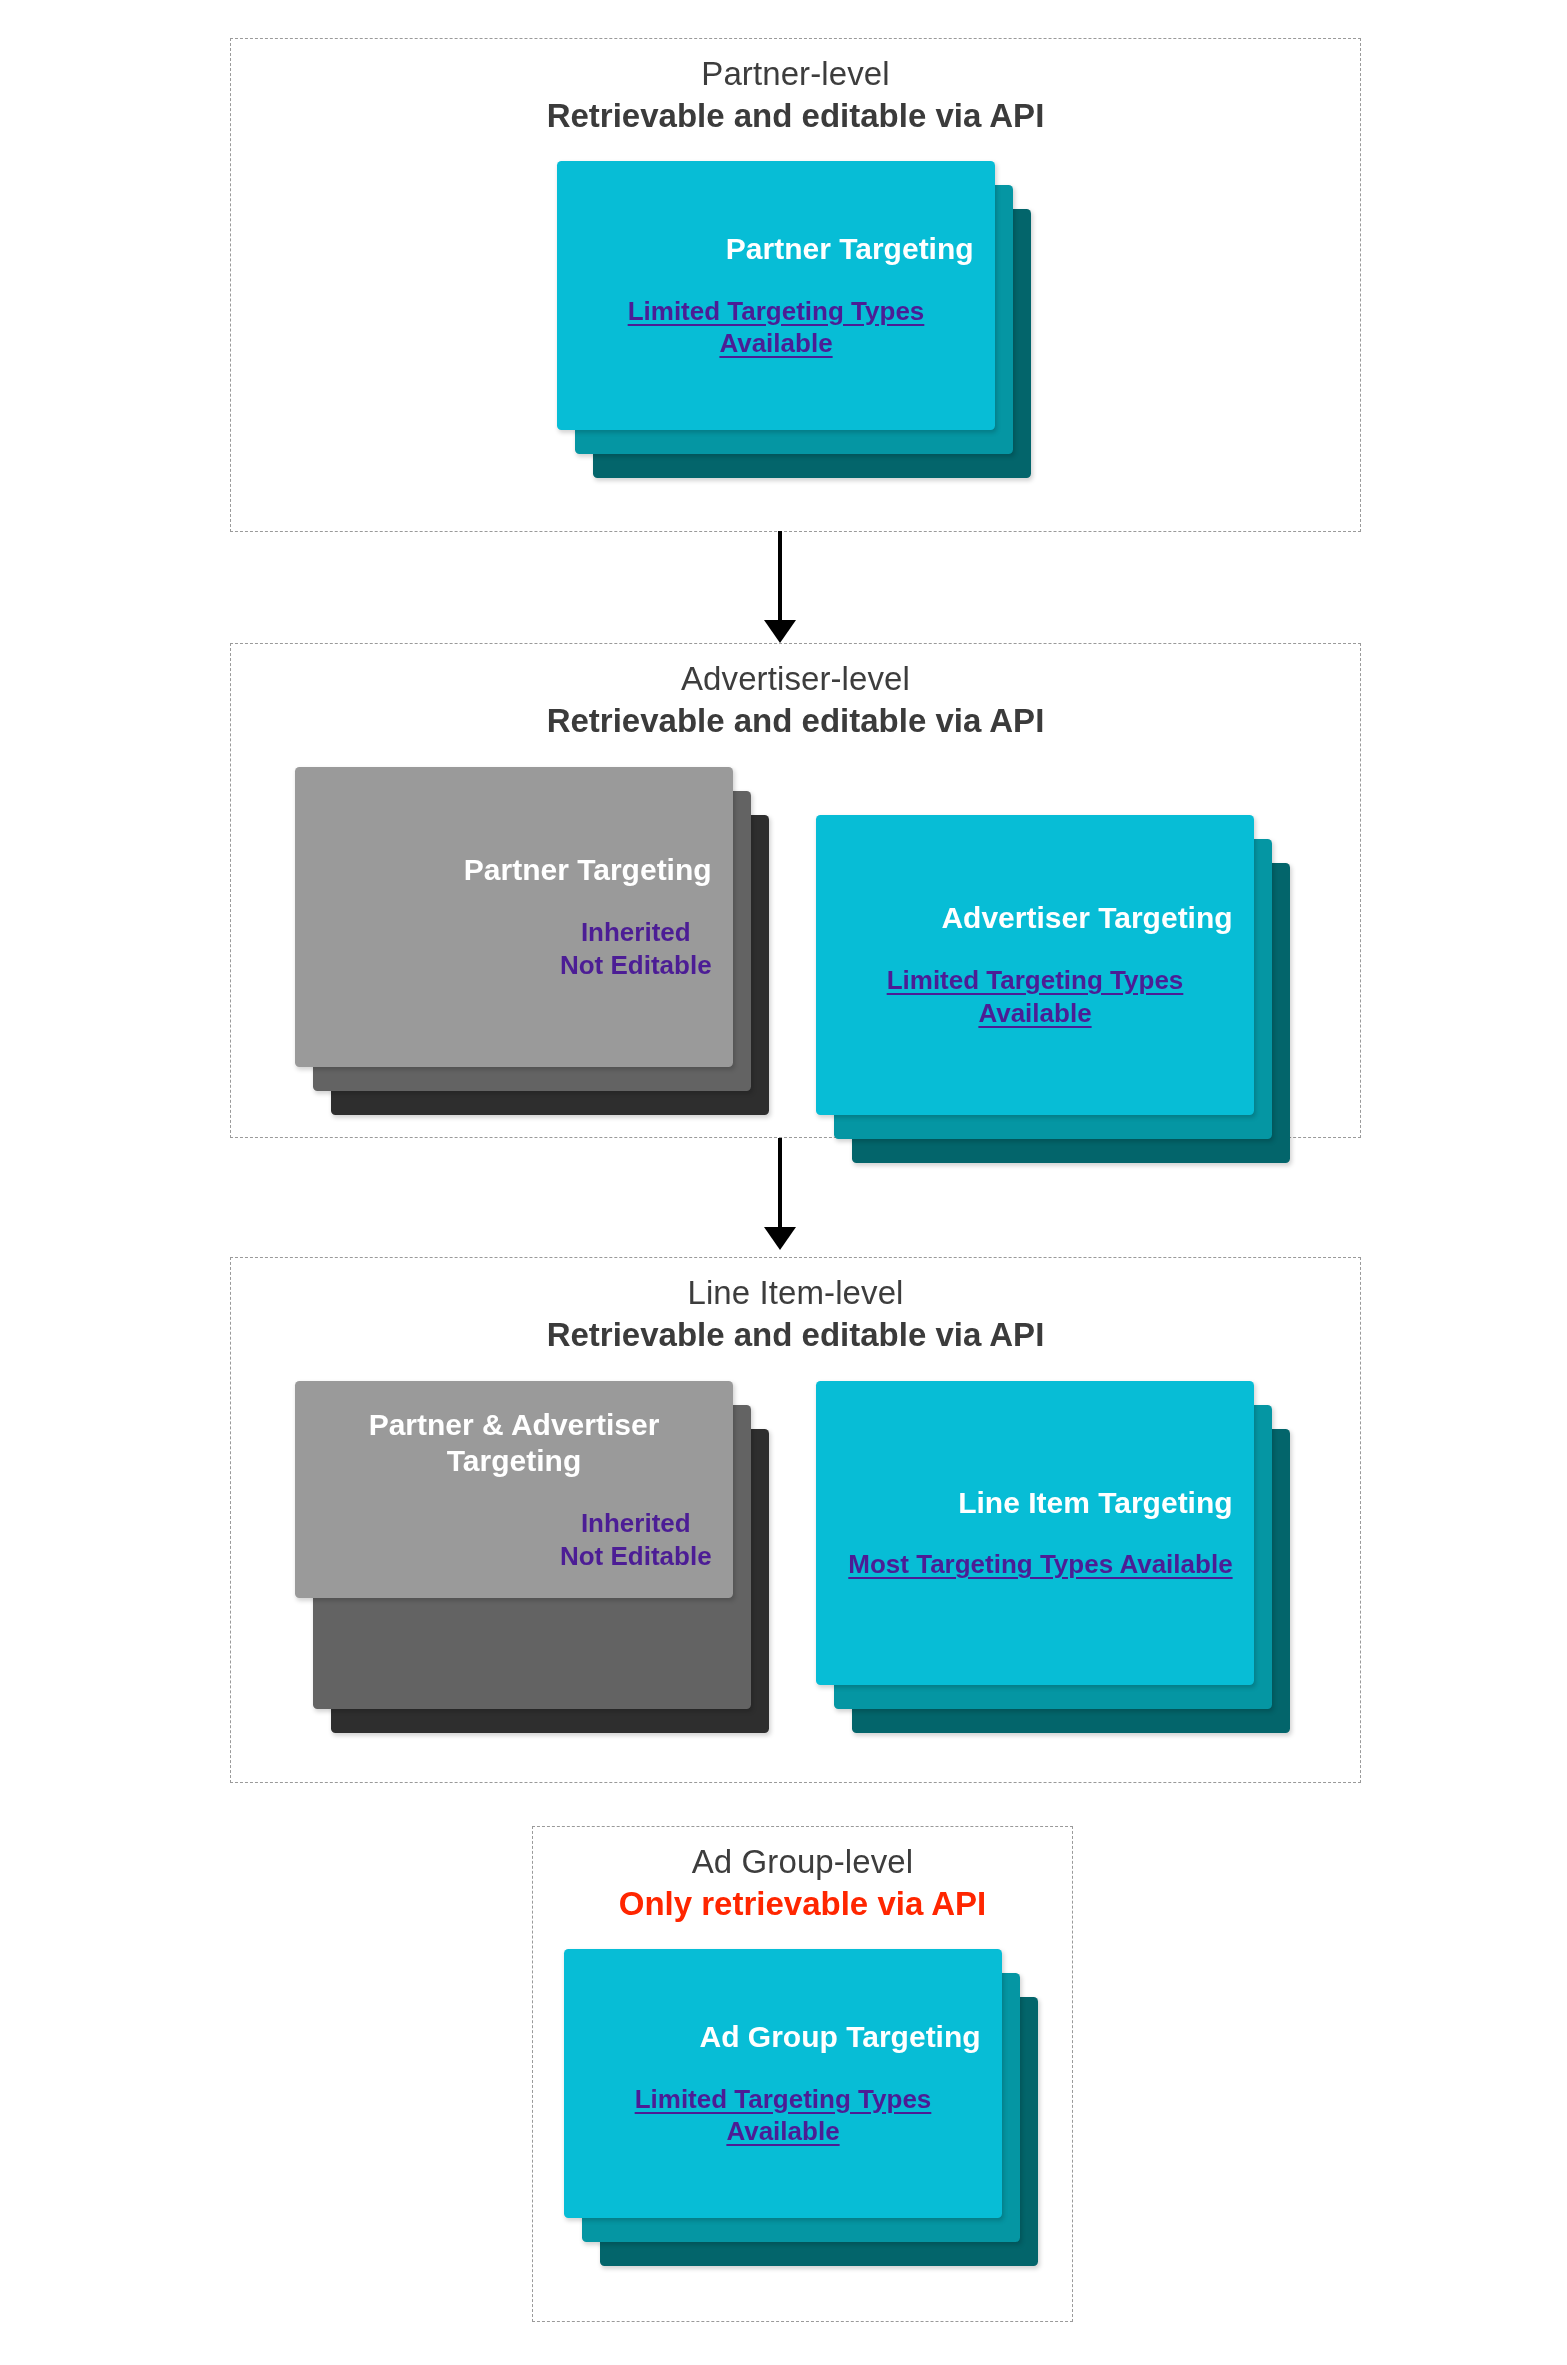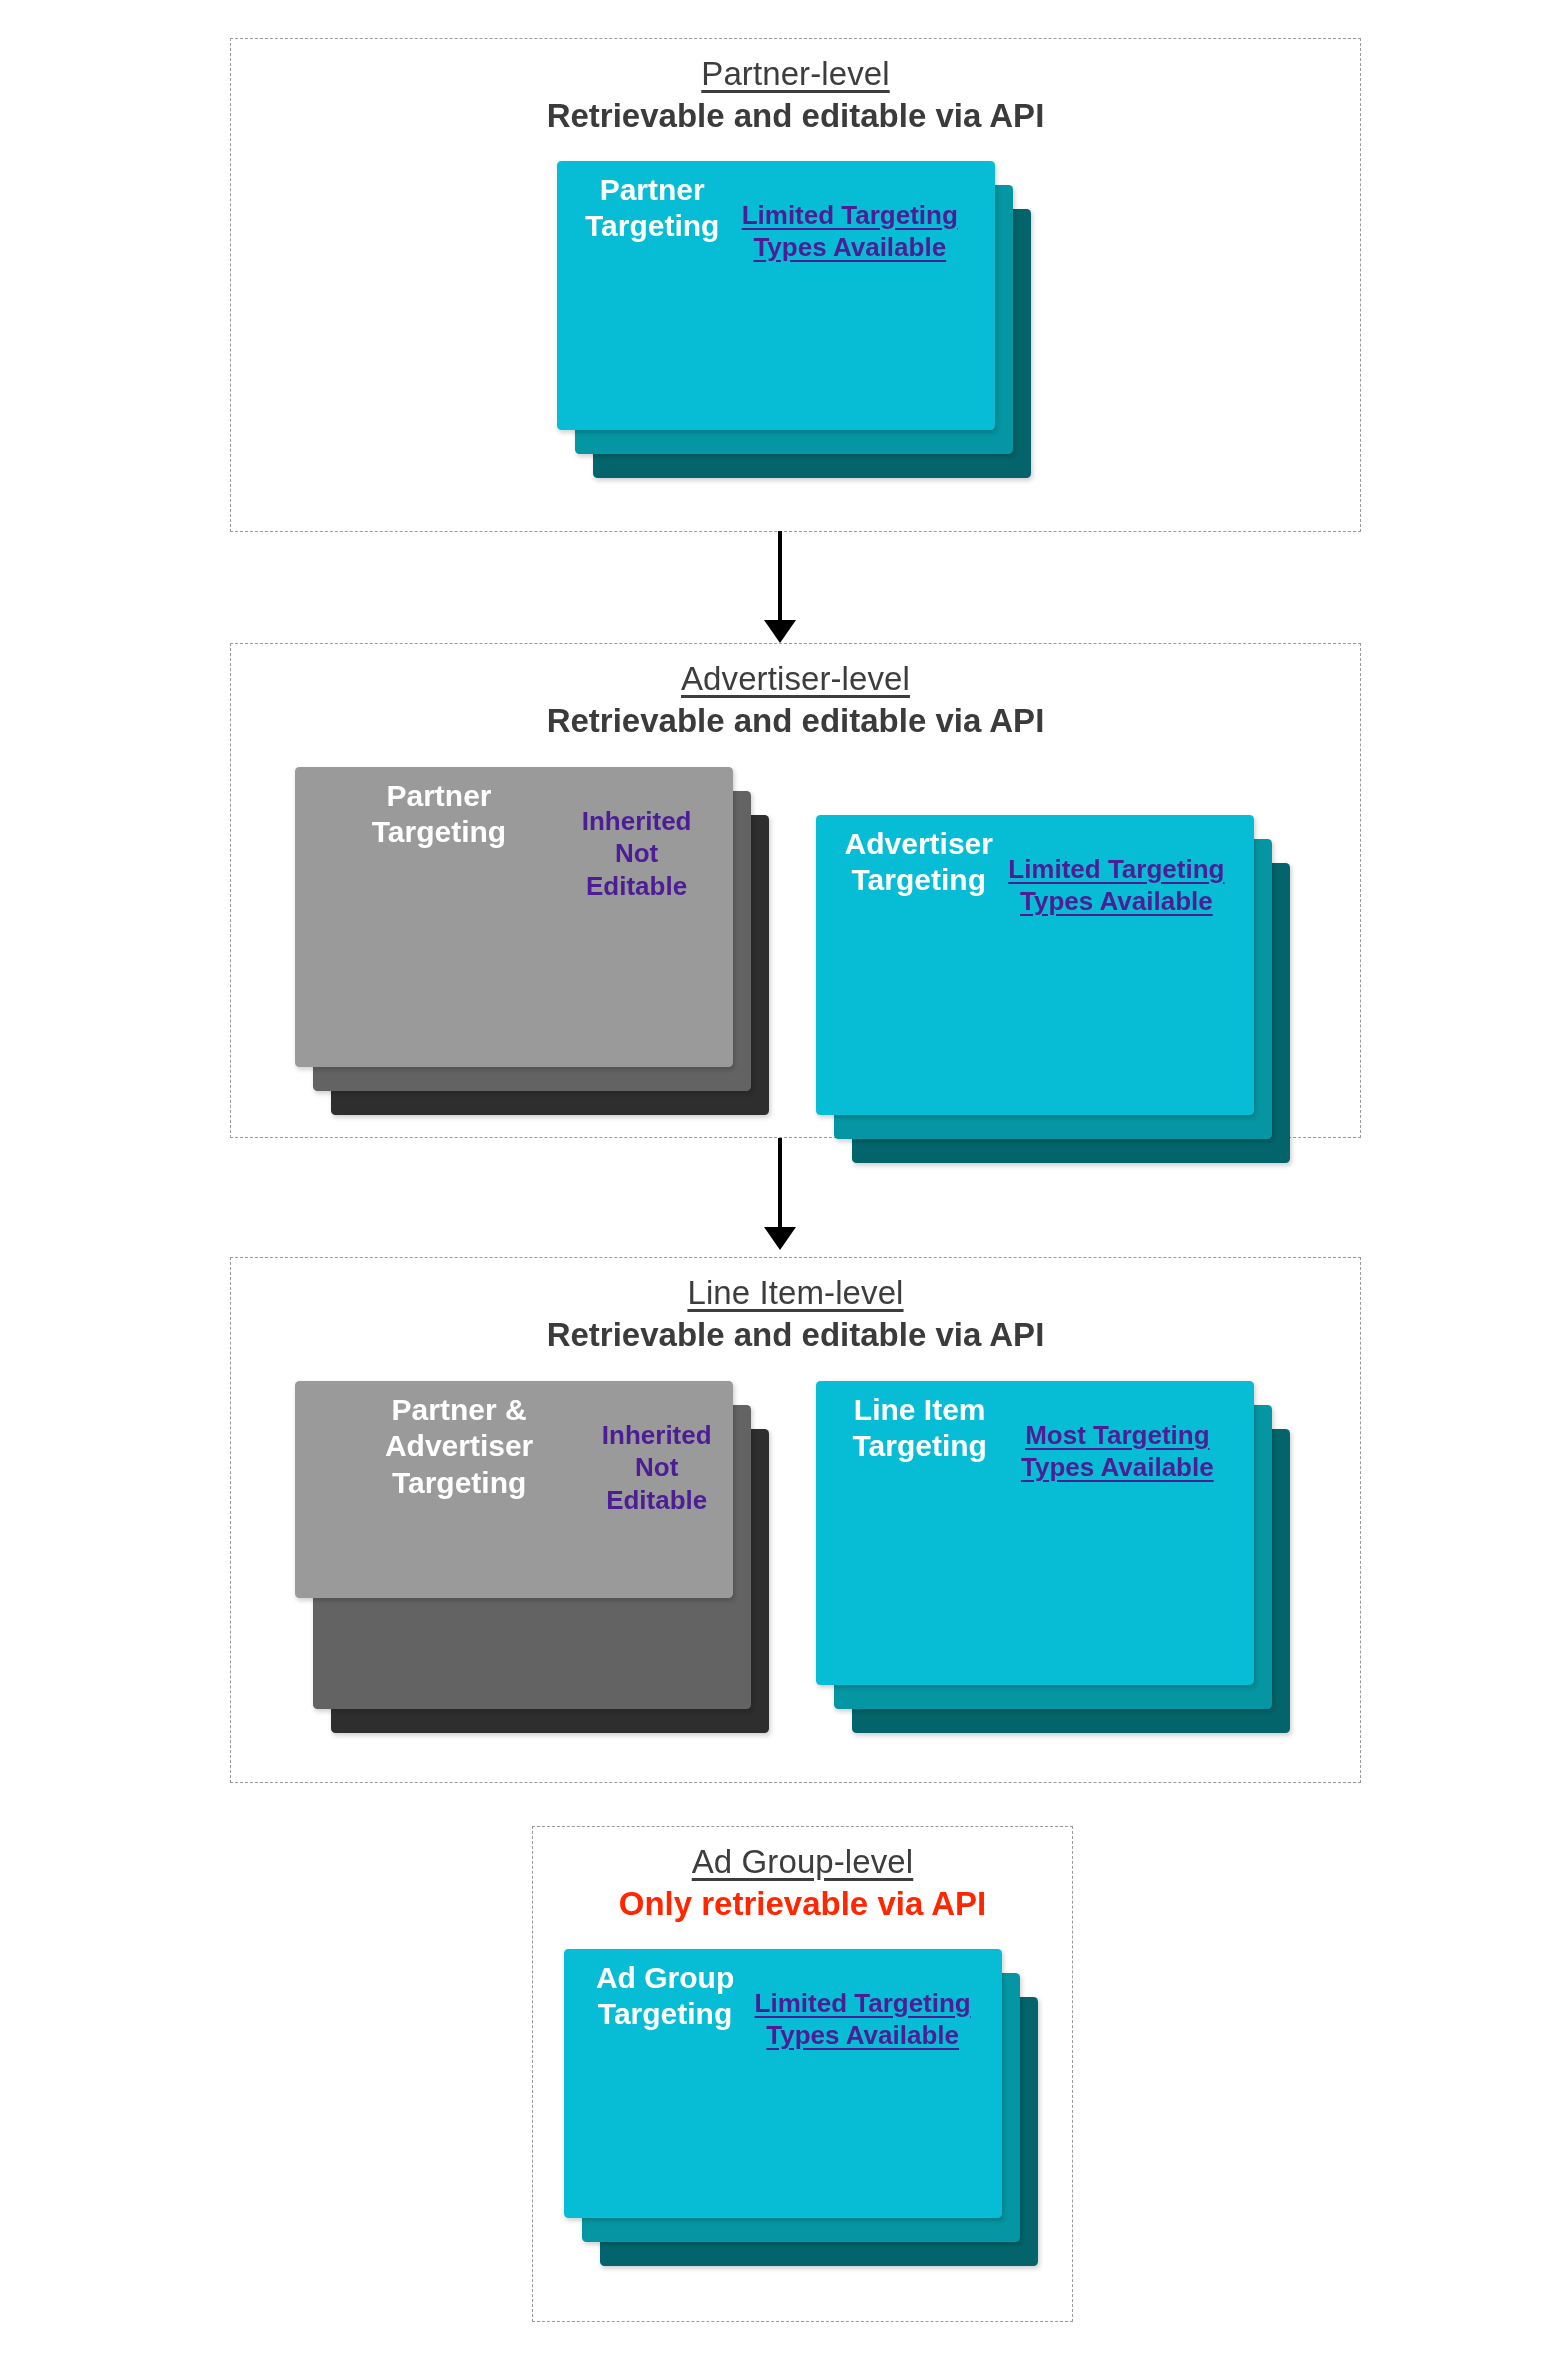--- a/index.html
+++ b/index.html
@@ -34,21 +34,20 @@
     left: 0;
     right: 0;
     text-align: center;
     pointer-events: none;
   }
   .level-title {
     display: inline-block;
     font-size: 33px;
     font-weight: 400;
     color: #3d3d3d;
-    text-decoration: underline;
     text-underline-offset: 4.5px;
     letter-spacing: 0.1px;
     line-height: 1.16;
   }
   .level-subtitle {
     display: block;
     font-size: 33px;
     font-weight: 700;
     color: #3b3b3b;
     line-height: 1.2;
@@ -81,22 +80,22 @@
   .gray .mid   { background: #636363; }
   .gray .front { background: #9a9a9a; }
 
   .card-body {
     position: absolute;
     left: 0;
     top: 0;
     right: 0;
     bottom: 0;
     display: flex;
-    flex-direction: row;
-    align-items: flex-start;
+    flex-direction: column;
+    align-items: flex-end;
     justify-content: center;
     box-sizing: border-box;
     padding: 10.7px 21.4px;
     text-align: center;
   }
   .card-title {
     font-size: 30px;
     font-weight: 700;
     color: #ffffff;
     line-height: 1.22;

